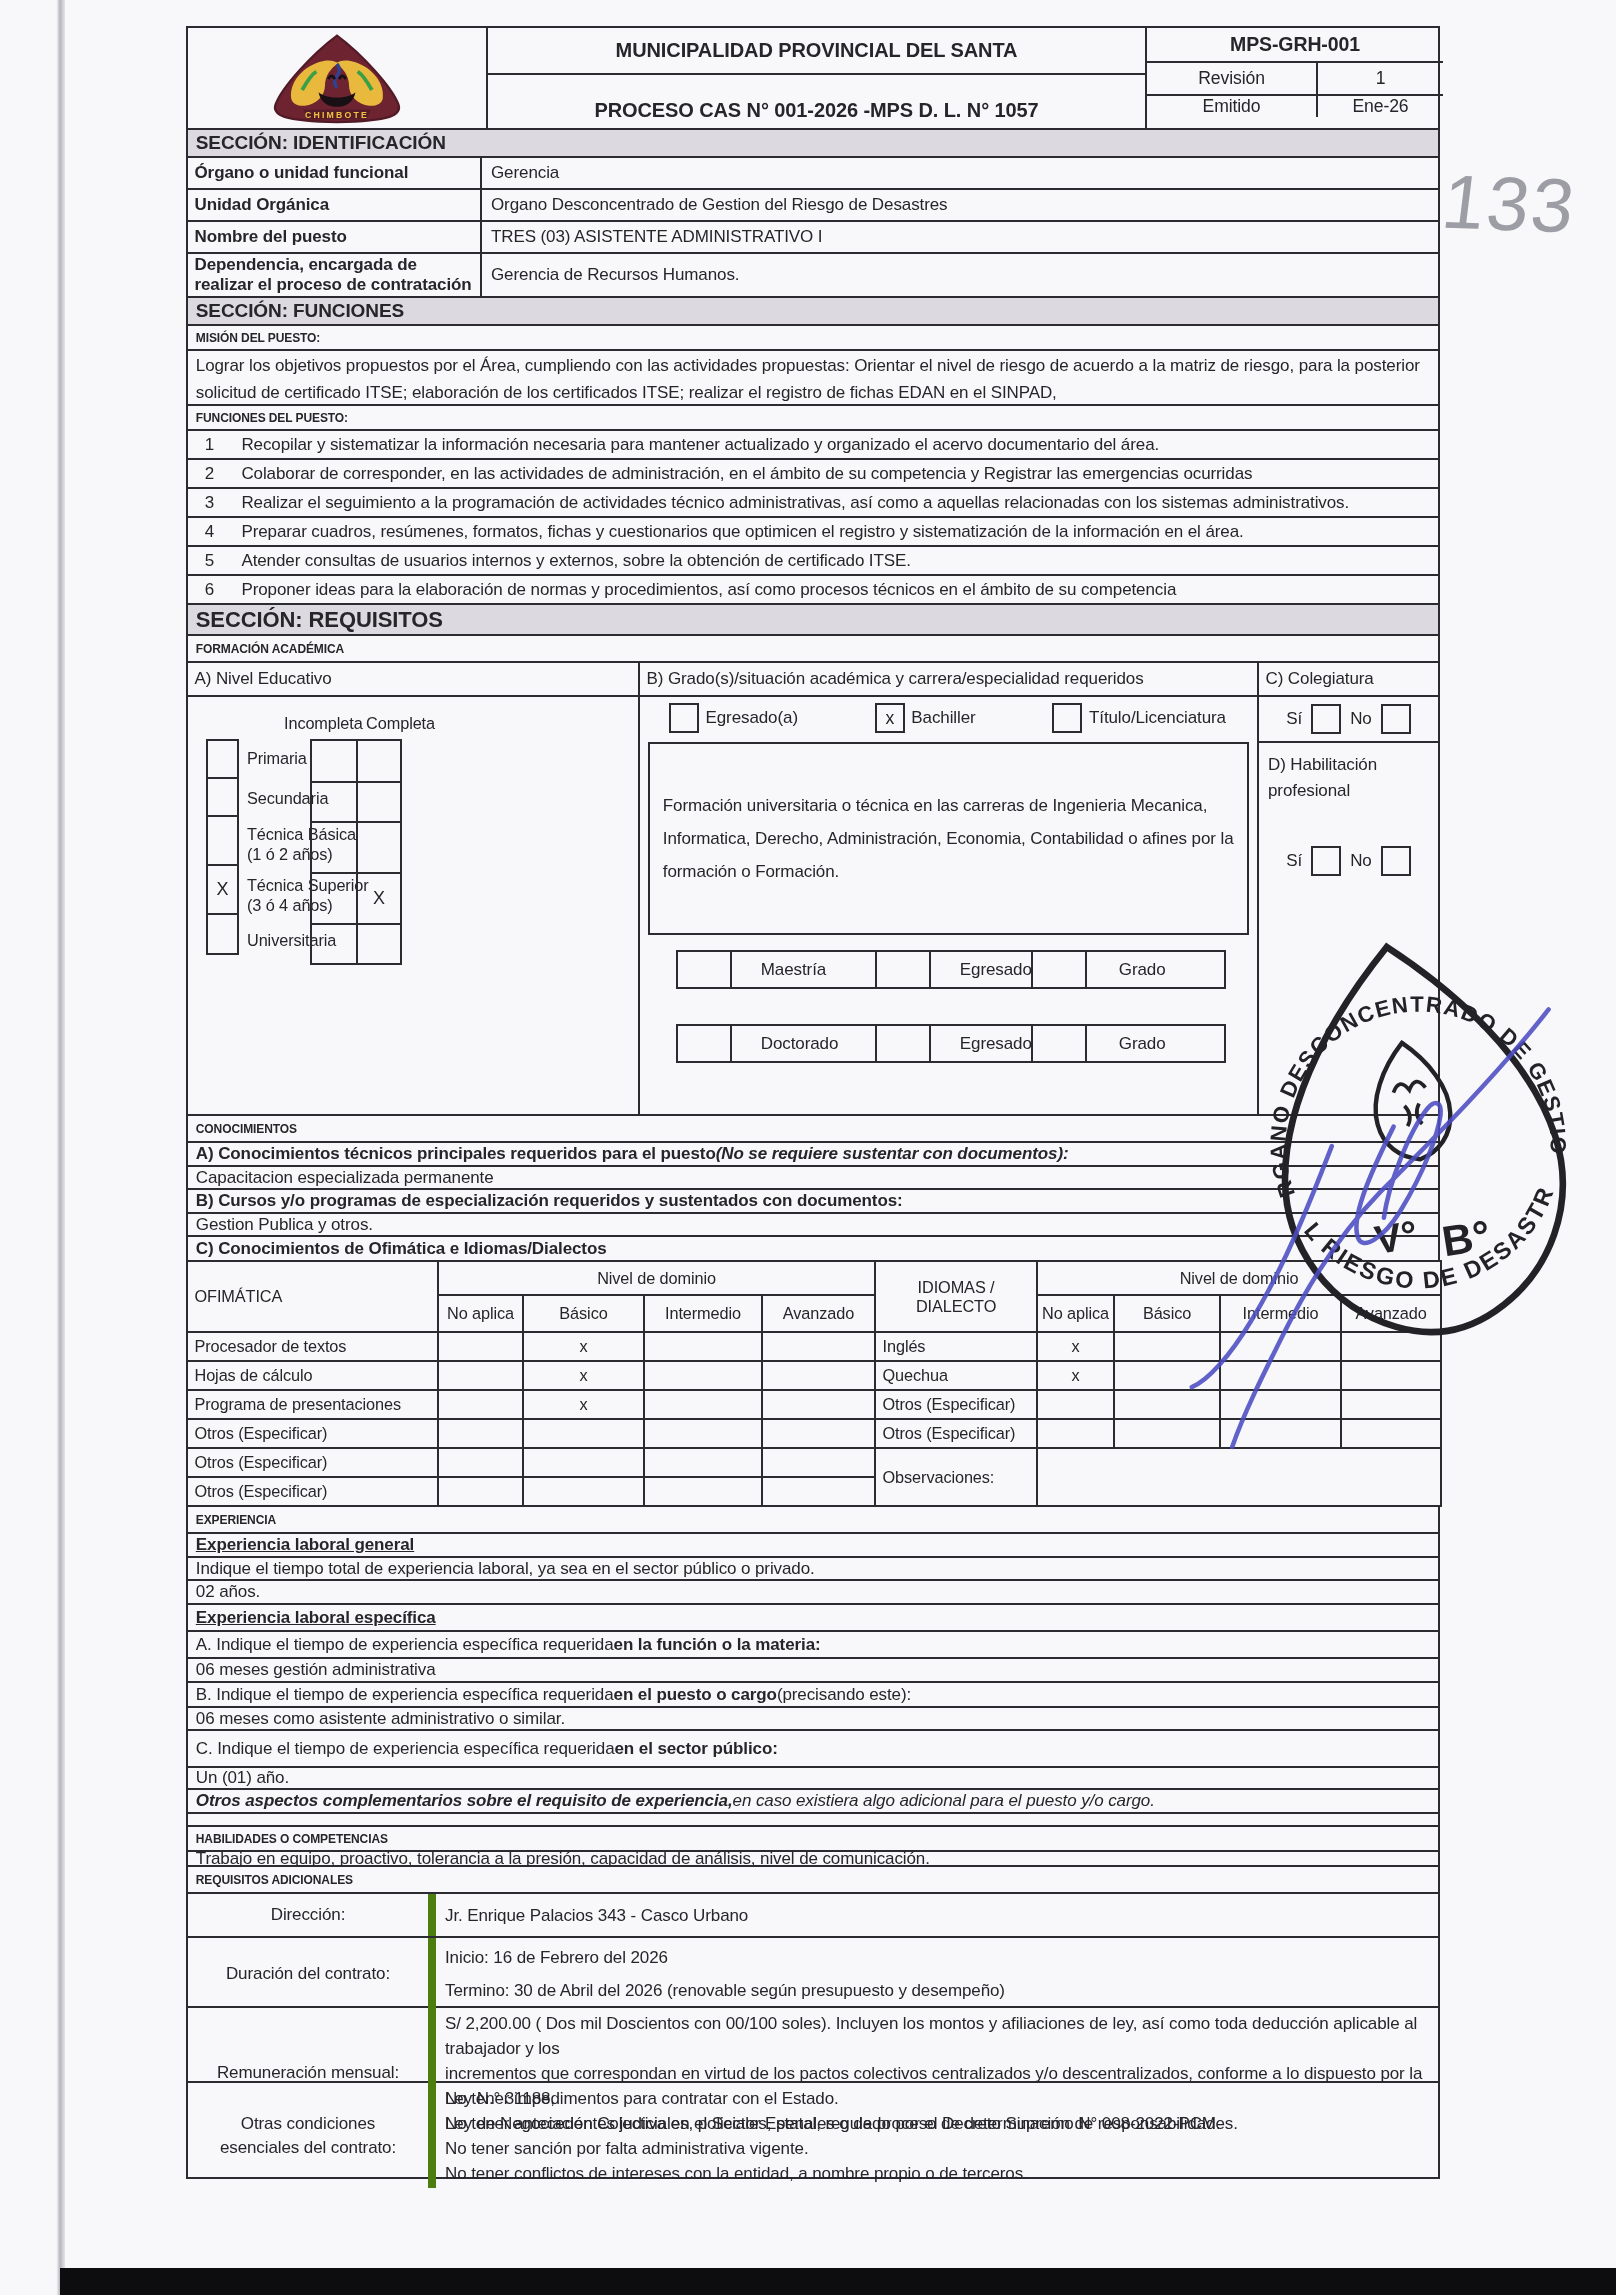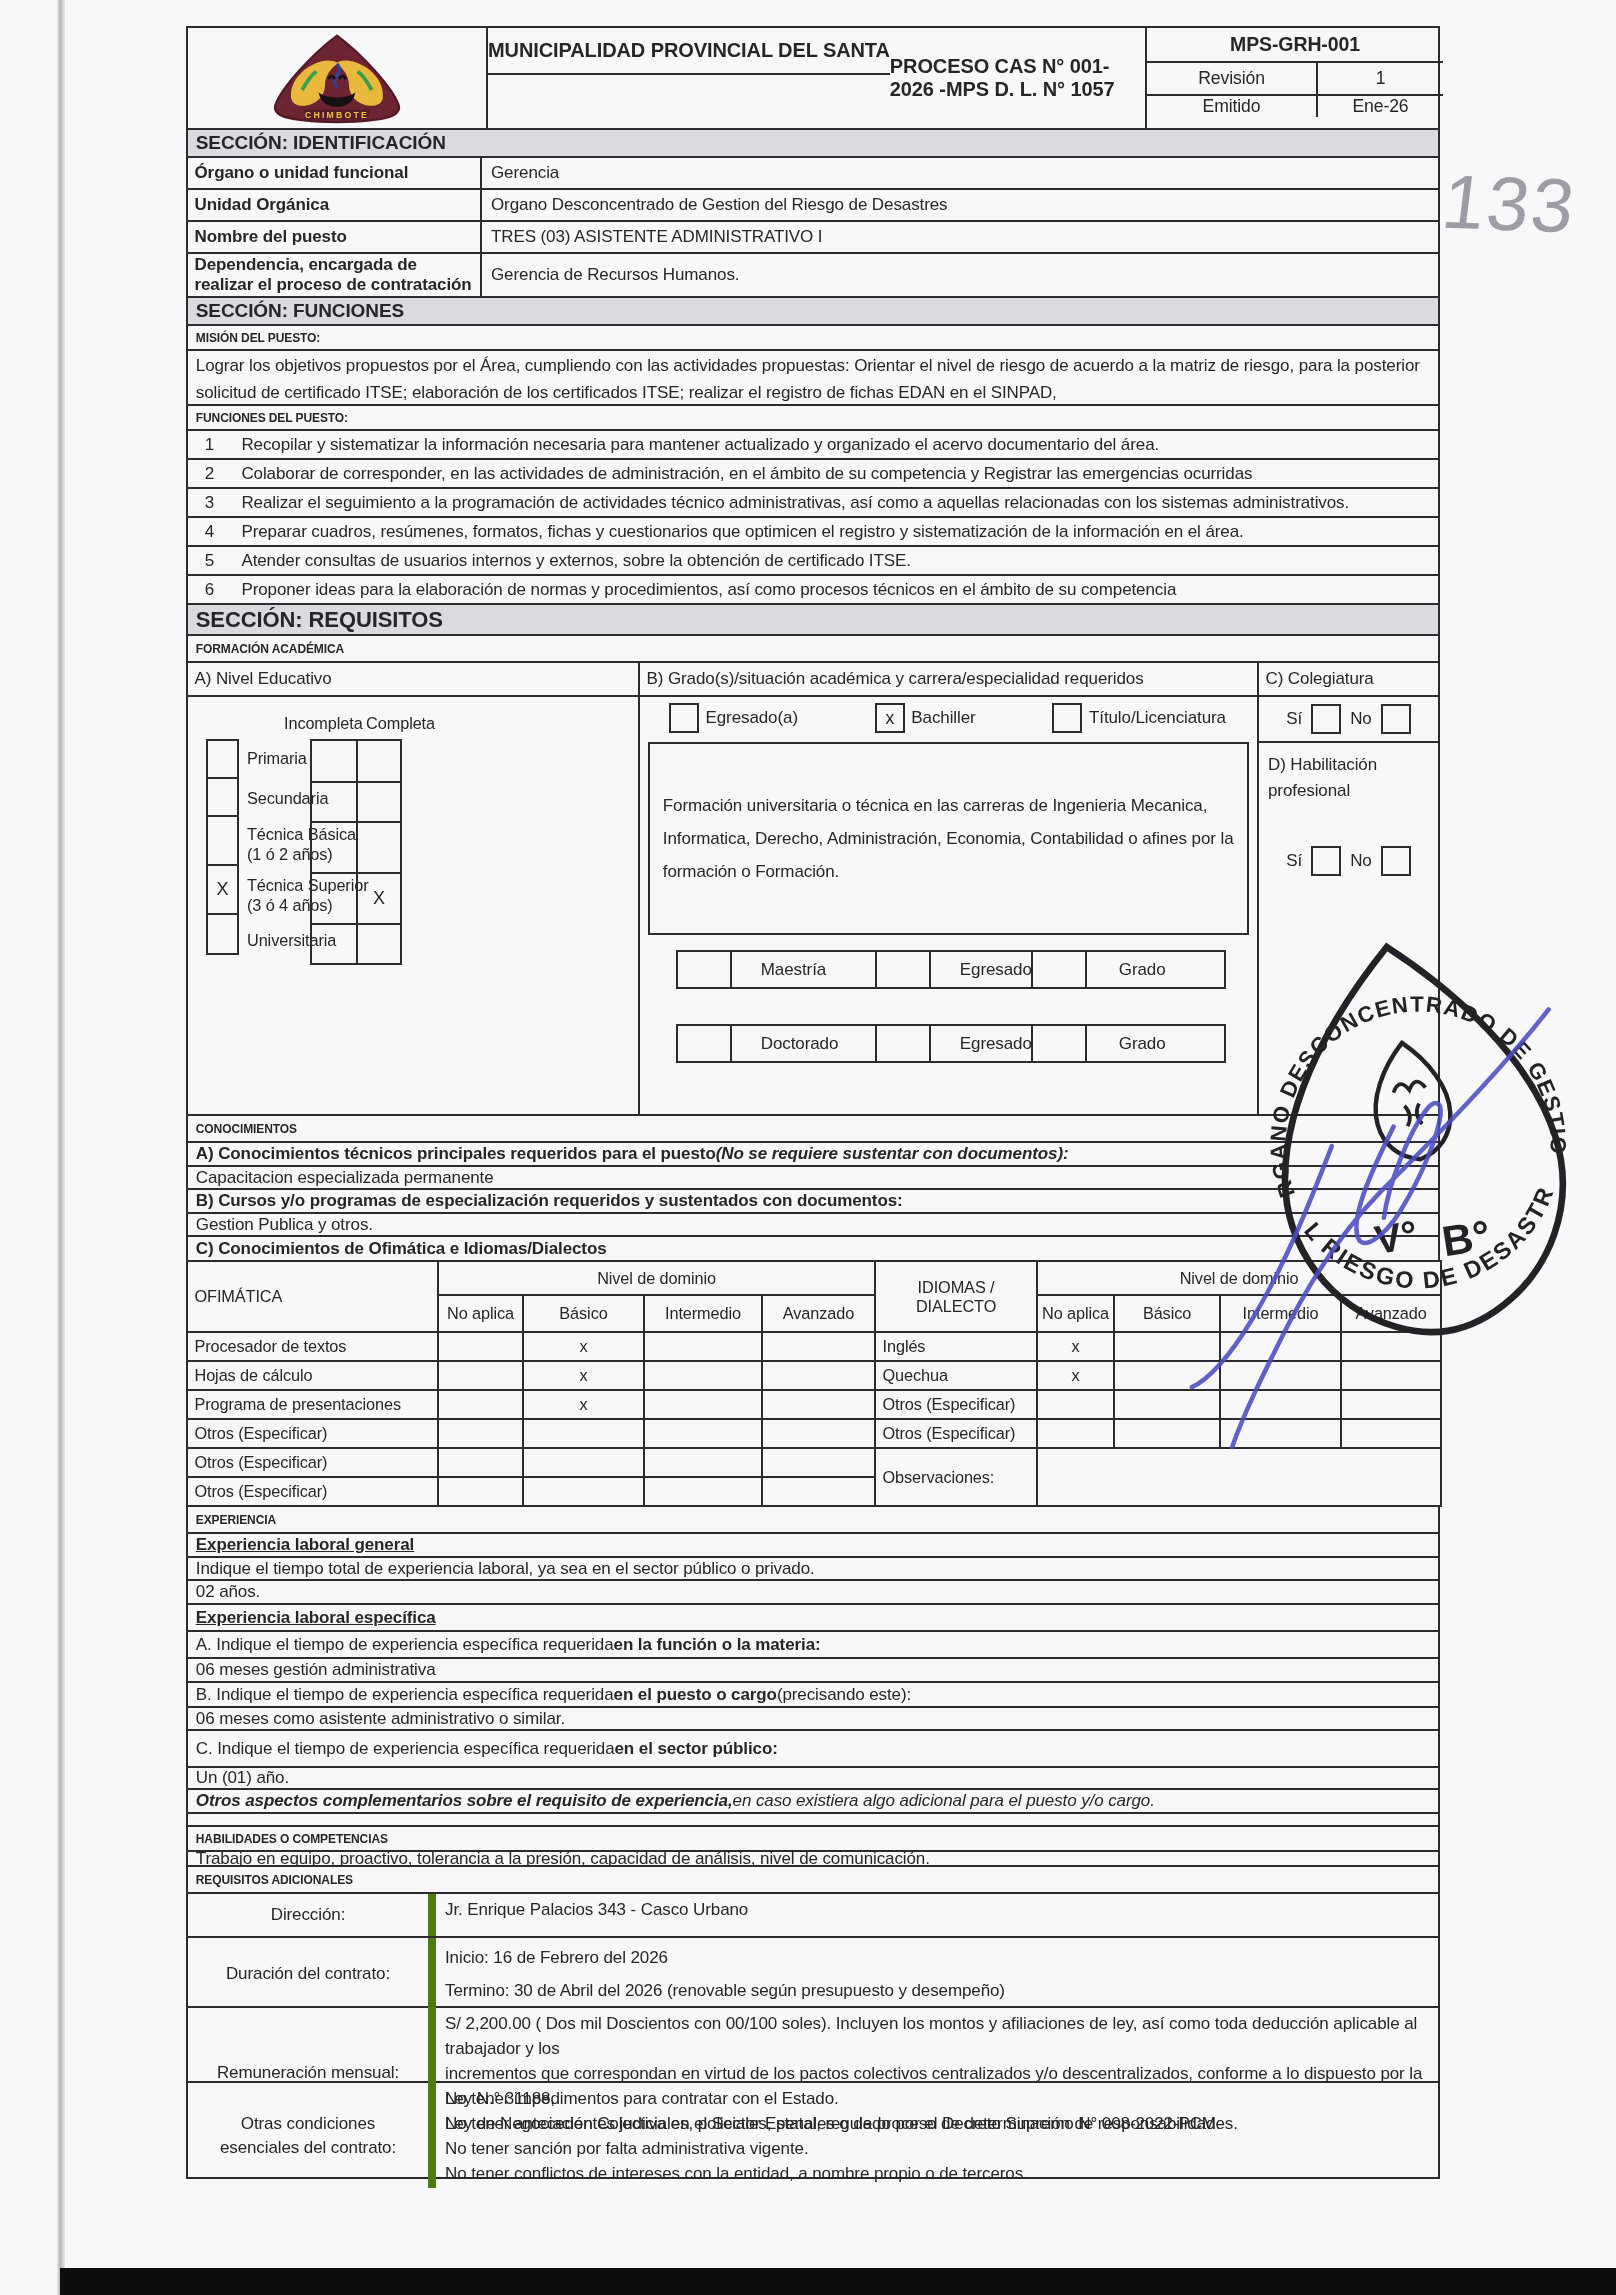--- a/index.html
+++ b/index.html
@@ -15,21 +15,21 @@
   .band { height:30px; background:#dcd9e1; font-weight:bold; font-size:19px; }
   .band.big { height:33px; font-size:22px; }
   .hrow { font-weight:bold; font-size:12px;text-align:center; }
   .bold { font-weight:bold; }
   .it { font-style:italic; }
   .ul { text-decoration:underline; }
 
   
   .h-table { display:grid; grid-template-columns:300px 659px 296px; border:2px solid #2b2b30; height:104px; }
   .logo-cell { border-right:2px solid #2b2b30; display:flex; align-items:center; justify-content:center; }
-  .title-cell { border-right:2px solid #2b2b30; display:flex; flex-direction:row; }
+  .title-cell { border-right:2px solid #2b2b30; display:flex; flex-direction:column;gap:17px; }
   .title-top { height:47px; border-bottom:2px solid #2b2b30; display:flex; align-items:center; justify-content:center; font-weight:bold; font-size:20px; }
   .title-bottom { flex:1; display:flex; align-items:center; justify-content:center; font-weight:bold; font-size:20px; }
   .meta-code { height:35px; border-bottom:2px solid #2b2b30; display:flex; align-items:center; justify-content:center; font-weight:bold; font-size:19.5px; }
   .meta-row { height:33px; border-bottom:2px solid #2b2b30; display:flex; }
   .meta-row:last-child { border-bottom:none; height:auto; flex:1; }
   .meta-label { width:171px; border-right:2px solid #2b2b30; display:flex; align-items:center; justify-content:center; font-size:17.6px; }
   .meta-val { flex:1; display:flex; align-items:center; justify-content:center; font-size:17.6px; }
 
   
   .id-row { display:grid; grid-template-columns:294px 1fr; border:2px solid #2b2b30; margin-top:-2px; }
@@ -76,21 +76,21 @@
 
   
   table.ofi { border-collapse:collapse; width:1254px; table-layout:fixed; margin-top:-2px; font-size:16.3px; }
   table.ofi th, table.ofi td { border:2px solid #2b2b30; font-weight:normal; text-align:center; padding:0 3.9px; }
   table.ofi .tl { text-align:left; padding-left:6.5px; }
   tr.ofi-h1 th { height:34px; } tr.ofi-h2 th { height:37px; } tr.ofi-d td { height:29px; }
 
   
   .ra-row { display:grid; grid-template-columns:248px 1fr; border:2px solid #2b2b30; margin-top:-2px; }
   .ra-label { border-right:8px solid #4d7c0f; display:flex; align-items:center; justify-content:center; text-align:center; line-height:23.5px; padding:0 19.5px; }
-  .ra-val { display:flex; flex-direction:column; justify-content:flex-start; padding:2.6px 9px; }
+  .ra-val { display:flex; flex-direction:column; justify-content:center; padding:2.6px 9px; }
   .ra-val div { line-height:25px; }
   .ra70 { height:46px; } .ra110 { height:72px; } .ra118 { height:77px; } .ra150 { height:98px; }
   .ra110 .ra-val div { line-height:33px; }
 
   .pagenum { position:absolute; left:1443px; top:160px; font-size:76px; color:#8e8e97; opacity:.85; transform:rotate(2deg) skewX(-5deg); letter-spacing:2px; }
   .stamp-overlay { position:absolute; left:1003px; top:931px; width:612px; height:541px; pointer-events:none; }
 </style>
 </head>
 <body>
 

